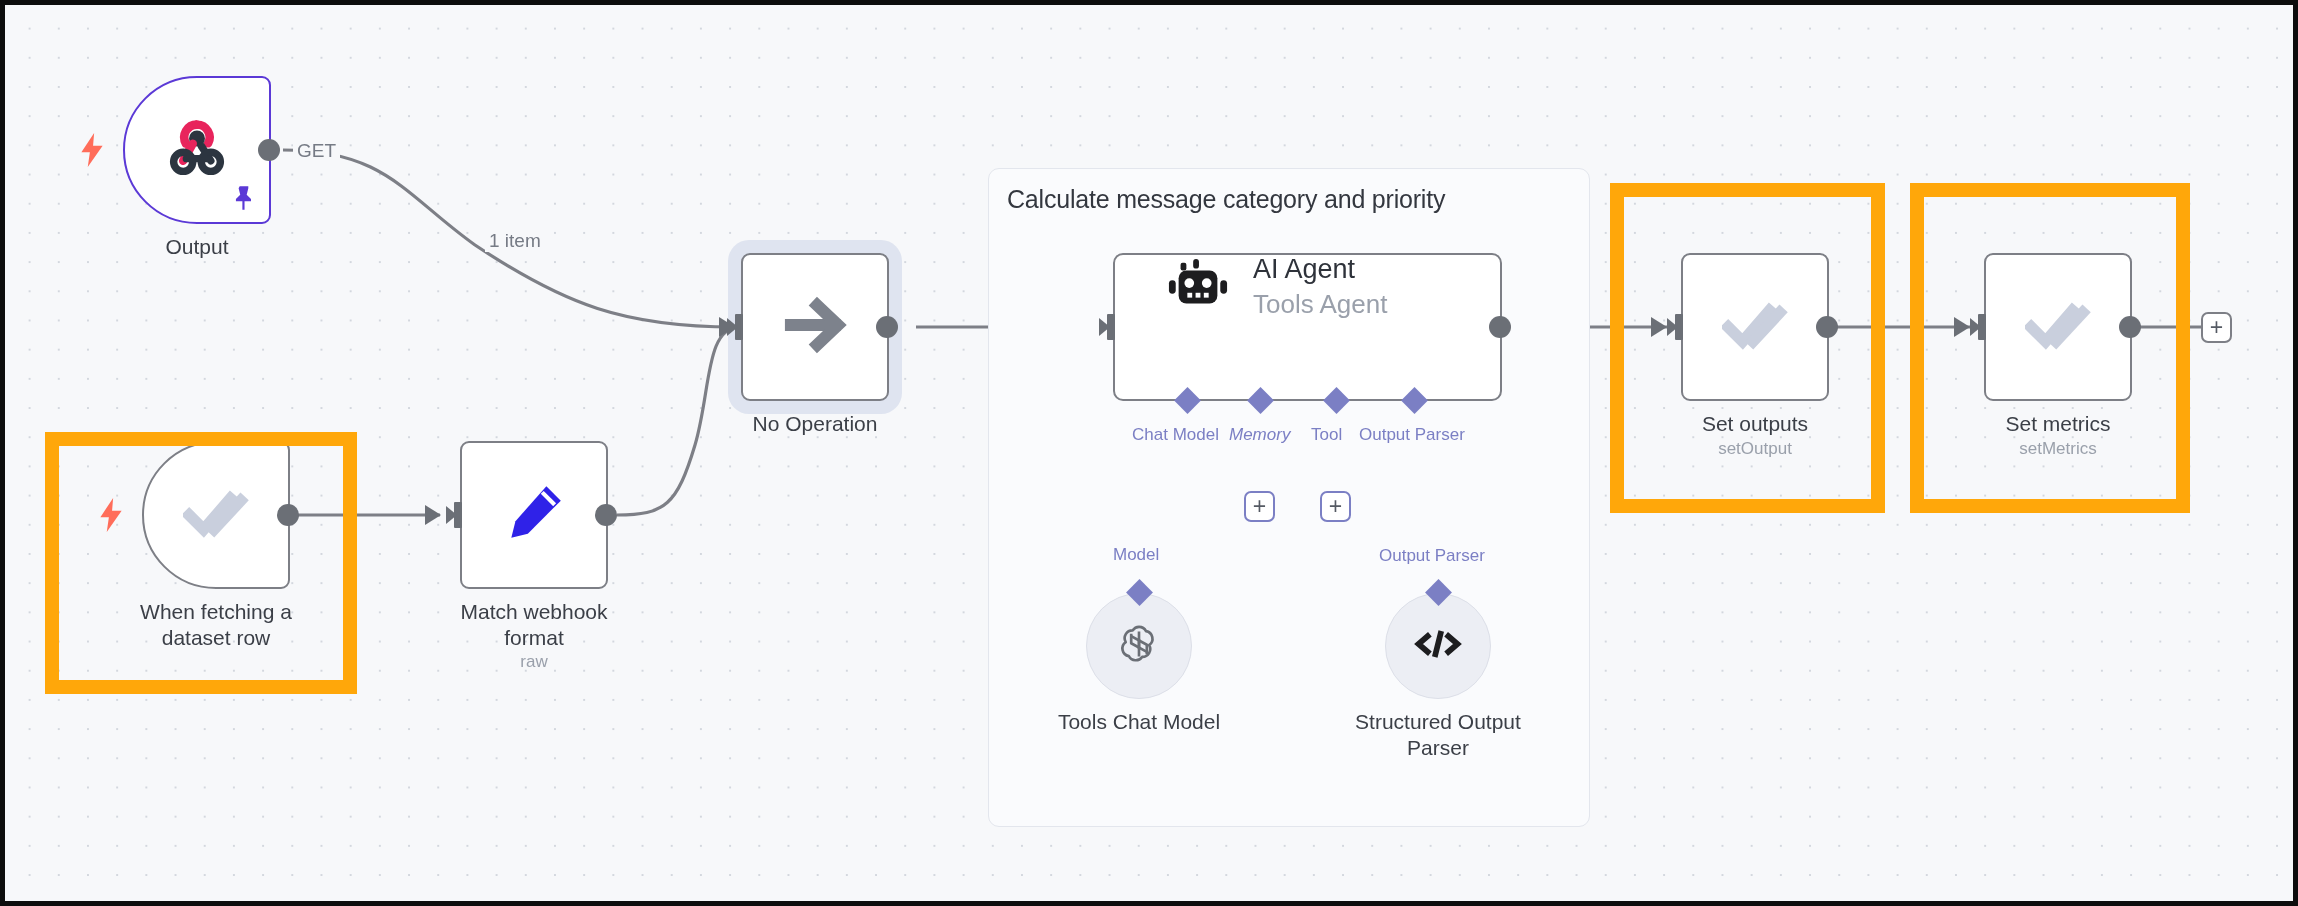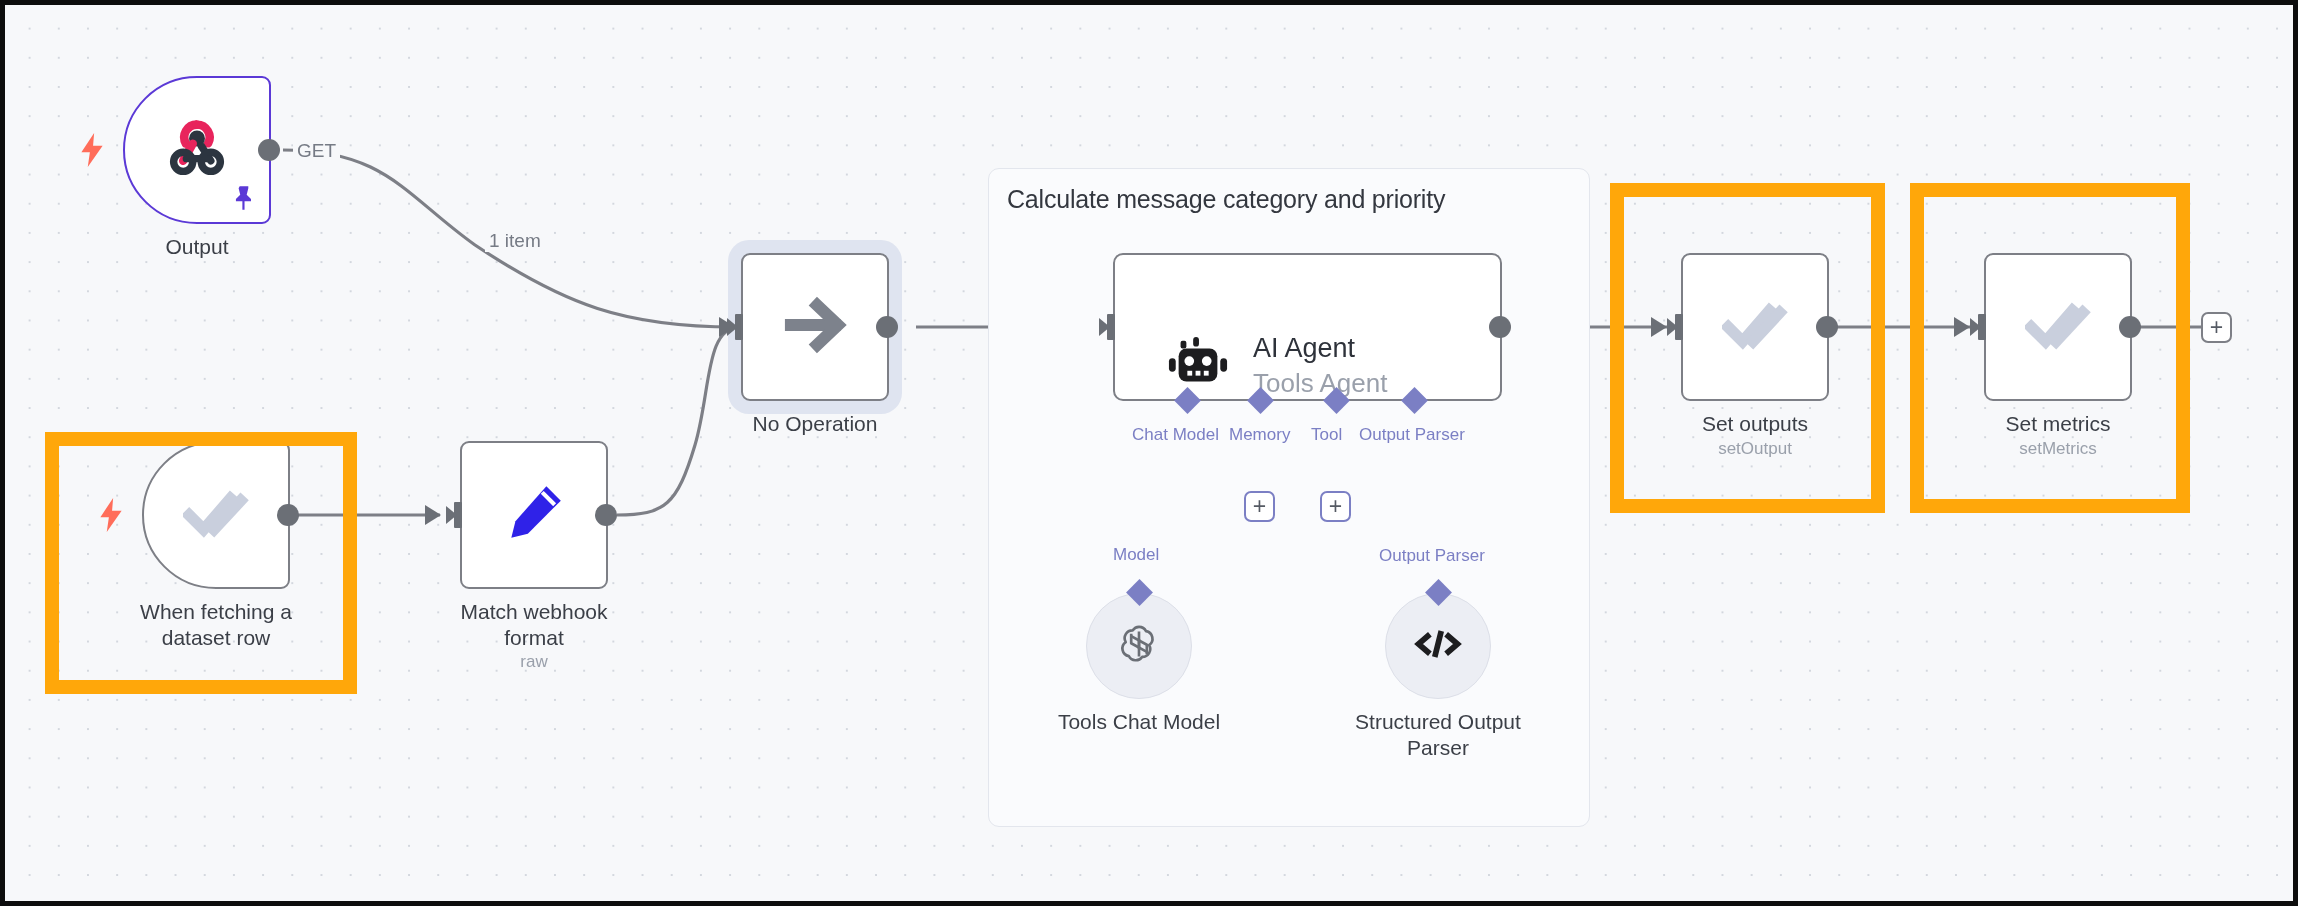--- a/index.html
+++ b/index.html
@@ -109,21 +109,21 @@
     font-size:25px;font-weight:normal;color:#33373f;
     letter-spacing:-0.2px;
   }
 
   
   .agentbox{
     position:relative;
     width:389px;height:148px;
     background:#fff;border:2px solid #7d7f86;border-radius:10px;
     box-sizing:border-box;
-    display:flex;align-items:flex-end;
+    display:flex;align-items:flex-start;
     padding-left:52px;gap:24px;
   }
   .agent-text .t1{font-size:27px;color:#2e323a;line-height:1.1;}
   .agent-text .t2{font-size:26px;color:#9aa0ab;margin-top:4px;}
 
   
   .diamond{
     position:absolute;width:19px;height:19px;
     background:#7b7fc4;transform:rotate(45deg);
   }
@@ -325,21 +325,21 @@
       <span class="out-dot"></span>
 
       <span class="diamond" style="left:63px;bottom:-11px;"></span>
       <span class="diamond" style="left:136px;bottom:-11px;"></span>
       <span class="diamond" style="left:212px;bottom:-11px;"></span>
       <span class="diamond" style="left:290px;bottom:-11px;"></span>
     </div>
   </div>
 
   <div class="portlabel" style="left:1127px;top:420px;">Chat Model</div>
-  <div class="portlabel" style="left:1224px;top:420px;">Memory</div>
+  <div class="portlabel" style="left:1224px;top:420px;font-style:italic;">Memory</div>
   <div class="portlabel" style="left:1306px;top:420px;">Tool</div>
   <div class="portlabel" style="left:1354px;top:420px;">Output Parser</div>
 
   <div class="plus" style="left:1239px;top:486px;">+</div>
   <div class="plus" style="left:1315px;top:486px;">+</div>
 
   <div class="portlabel" style="left:1108px;top:540px;">Model</div>
   <div class="portlabel" style="left:1374px;top:541px;">Output Parser</div>
 
   <div class="circnode" style="left:1081px;top:588px;">

